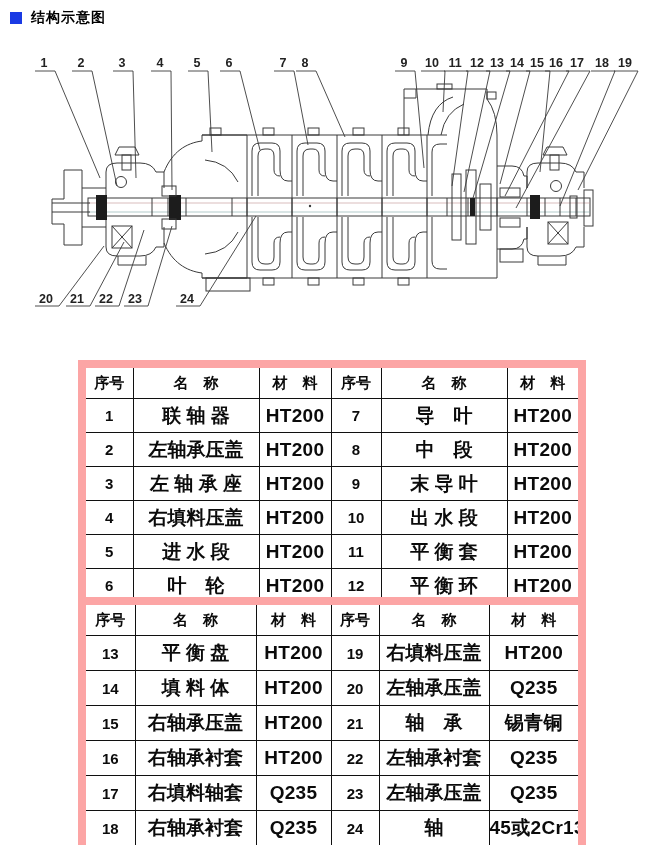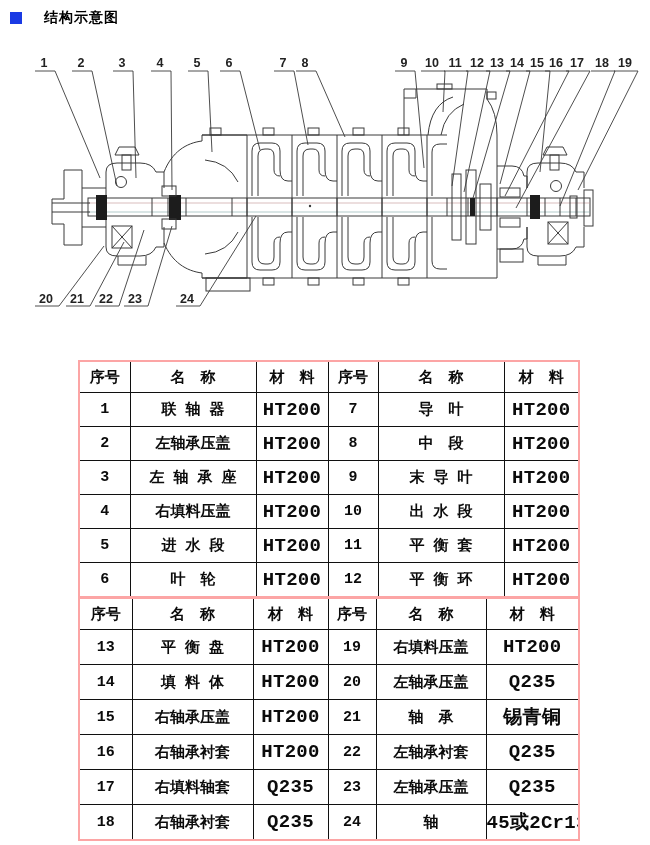--- a/index.html
+++ b/index.html
@@ -1,36 +1,36 @@
 <!DOCTYPE html>
 <html><head>
 <meta charset="utf-8">
 <style>
   html,body{margin:0;padding:0;background:#ffffff;}
   #page{position:relative;width:650px;height:845px;background:#ffffff;overflow:hidden;
         font-family:"Liberation Sans","DejaVu Sans",sans-serif;color:#111;}
   
-  #hdr{position:absolute;left:10px;top:9px;display:flex;align-items:center;gap:22px;justify-content:flex-end;}
+  #hdr{position:absolute;left:10px;top:9px;display:flex;align-items:center;gap:9px;justify-content:flex-end;}
   #hdr .sq{width:12px;height:12px;}
   #hdr .t{font-size:14px;font-weight:bold;color:#000;letter-spacing:1px;}
   
   #diag{position:absolute;left:0;top:0;width:650px;height:348px;}
   
   table.parts{position:absolute;left:78px;width:500px;border-collapse:collapse;
               table-layout:fixed;background:#fff;}
   #tbl1{top:360px;}
   #tbl2{top:597px;}
-  table.parts{border:2px solid #fca5a5;font-family:Liberation Mono, monospace;}
+  table.parts{border:8px solid #fca5a5;}
   table.parts th,table.parts td{border:1.5px solid #101010;padding:0;text-align:center;
               vertical-align:middle;font-weight:bold;color:#0b0b0b;overflow:hidden;white-space:nowrap;}
   table.parts th{height:30px;font-size:15px;}
   #tbl1 td{height:33px;}
   #tbl2 td{height:34px;}
   td.num{font-size:15px;}
-  td.name{font-size:15px;}
+  td.name{font-size:19px;}
   td.mat{font-size:19px;letter-spacing:.3px;}
 </style>
 </head>
 <body>
 
 <div id="page">
 
   <div id="hdr">
     <span class="sq" style="background: rgb(26, 58, 228);"></span>
     <span class="t">结构示意图</span>

